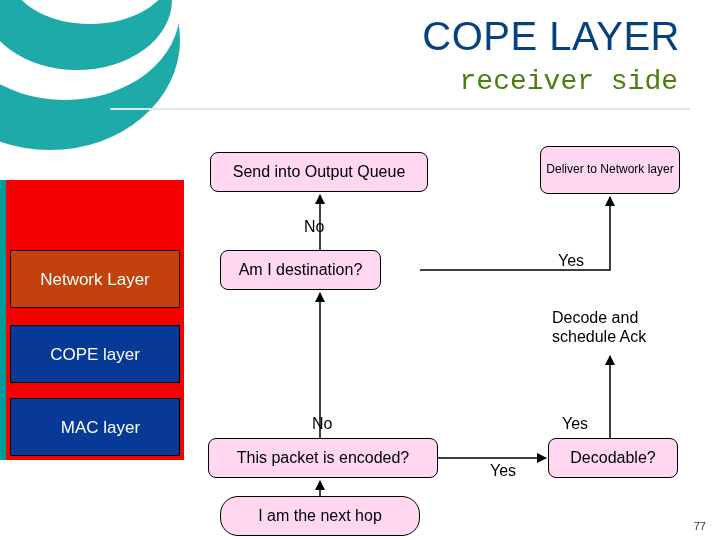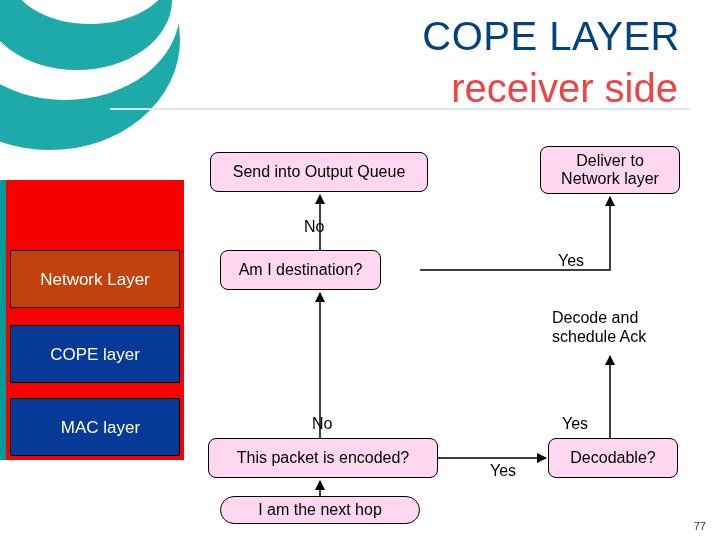--- a/index.html
+++ b/index.html
@@ -7,42 +7,42 @@
   .stage { position: relative; width: 720px; height: 540px; }
 
   
   .swirl { position: absolute; left: -80px; top: -70px; width: 260px; height: 240px; }
   .swirl .c1 { position: absolute; left: 0; top: 0; width: 260px; height: 220px; border-radius: 50%; background: #1daaa9; }
   .swirl .c2 { position: absolute; left: 30px; top: -10px; width: 230px; height: 180px; border-radius: 50%; background: #fff; }
   .swirl .c3 { position: absolute; left: 62px; top: 0px; width: 190px; height: 140px; border-radius: 50%; background: #1daaa9; }
   .swirl .c4 { position: absolute; left: 90px; top: -6px; width: 160px; height: 100px; border-radius: 50%; background: #fff; }
 
   .title { position: absolute; right: 40px; top: 14px; font-size: 40px; color: #04427f; font-weight: 400; letter-spacing: 0.5px; }
-  .subtitle { position: absolute; right: 42px; top: 66px; font-size: 40px; color: #ef4444; font-family: Liberation Sans, sans-serif; }
+  .subtitle { position: absolute; right: 42px; top: 66px; font-size: 28px; color: #4d7c0f; font-family: Liberation Mono, monospace; }
   .subtitle-underline { position: absolute; left: 110px; right: 30px; top: 108px; height: 2px;
     background: linear-gradient(#d9e7ef,#d9e7ef); }
 
   
   .layer-box { position: absolute; left: 10px; width: 170px; height: 58px;
     color: #fff; text-align: center; font-size: 17px; line-height: 58px; border: 1px solid #000; }
   .nl { top: 250px; background: #c2410c; }
   .cope { top: 325px; background: #073a97; }
   .mac { top: 398px; background: #073a97; padding-left: 11px; }
   
   .red-rect { position: absolute; left: 6px; top: 180px; width: 178px; height: 280px; background: #f70100; }
   .red-left { position: absolute; left: 0; top: 180px; width: 6px; height: 280px; background: #009c9c; }
 
   
   .bubble { position: absolute; border: 1px solid #000; border-radius: 8px; background: #ffd7f0;
     text-align: center; font-size: 16px; display: flex; align-items: center; justify-content: center; }
   .b-output { left: 210px; top: 152px; width: 218px; height: 40px; }
-  .b-deliver { left: 540px; top: 146px; width: 140px; height: 48px; font-size: 16px; line-height: 1.15; padding: 2px 4px; }
+  .b-deliver { left: 540px; top: 146px; width: 140px; height: 48px; font-size: 12px; line-height: 1.15; padding: 2px 4px; }
   .b-dest { left: 220px; top: 250px; width: 161px; height: 40px; }
   .b-encoded { left: 208px; top: 438px; width: 230px; height: 40px; }
-  .b-nexthop { left: 220px; top: 496px; width: 200px; height: 28px; border-radius: 18px; }
+  .b-nexthop { left: 220px; top: 496px; width: 200px; height: 40px; border-radius: 18px; }
   .b-decodable { left: 548px; top: 438px; width: 130px; height: 40px; }
 
   
   .albl { position: absolute; font-size: 16px; color: #000; }
   .l-no-top { left: 304px; top: 218px; }
   .l-yes-dest { left: 558px; top: 252px; }
   .l-decode { left: 552px; top: 308px; width: 140px; font-size: 16px; line-height: 1.2; }
   .l-no-enc { left: 312px; top: 415px; }
   .l-yes-enc { left: 562px; top: 415px; }
   .l-yes-mid { left: 490px; top: 462px; }

